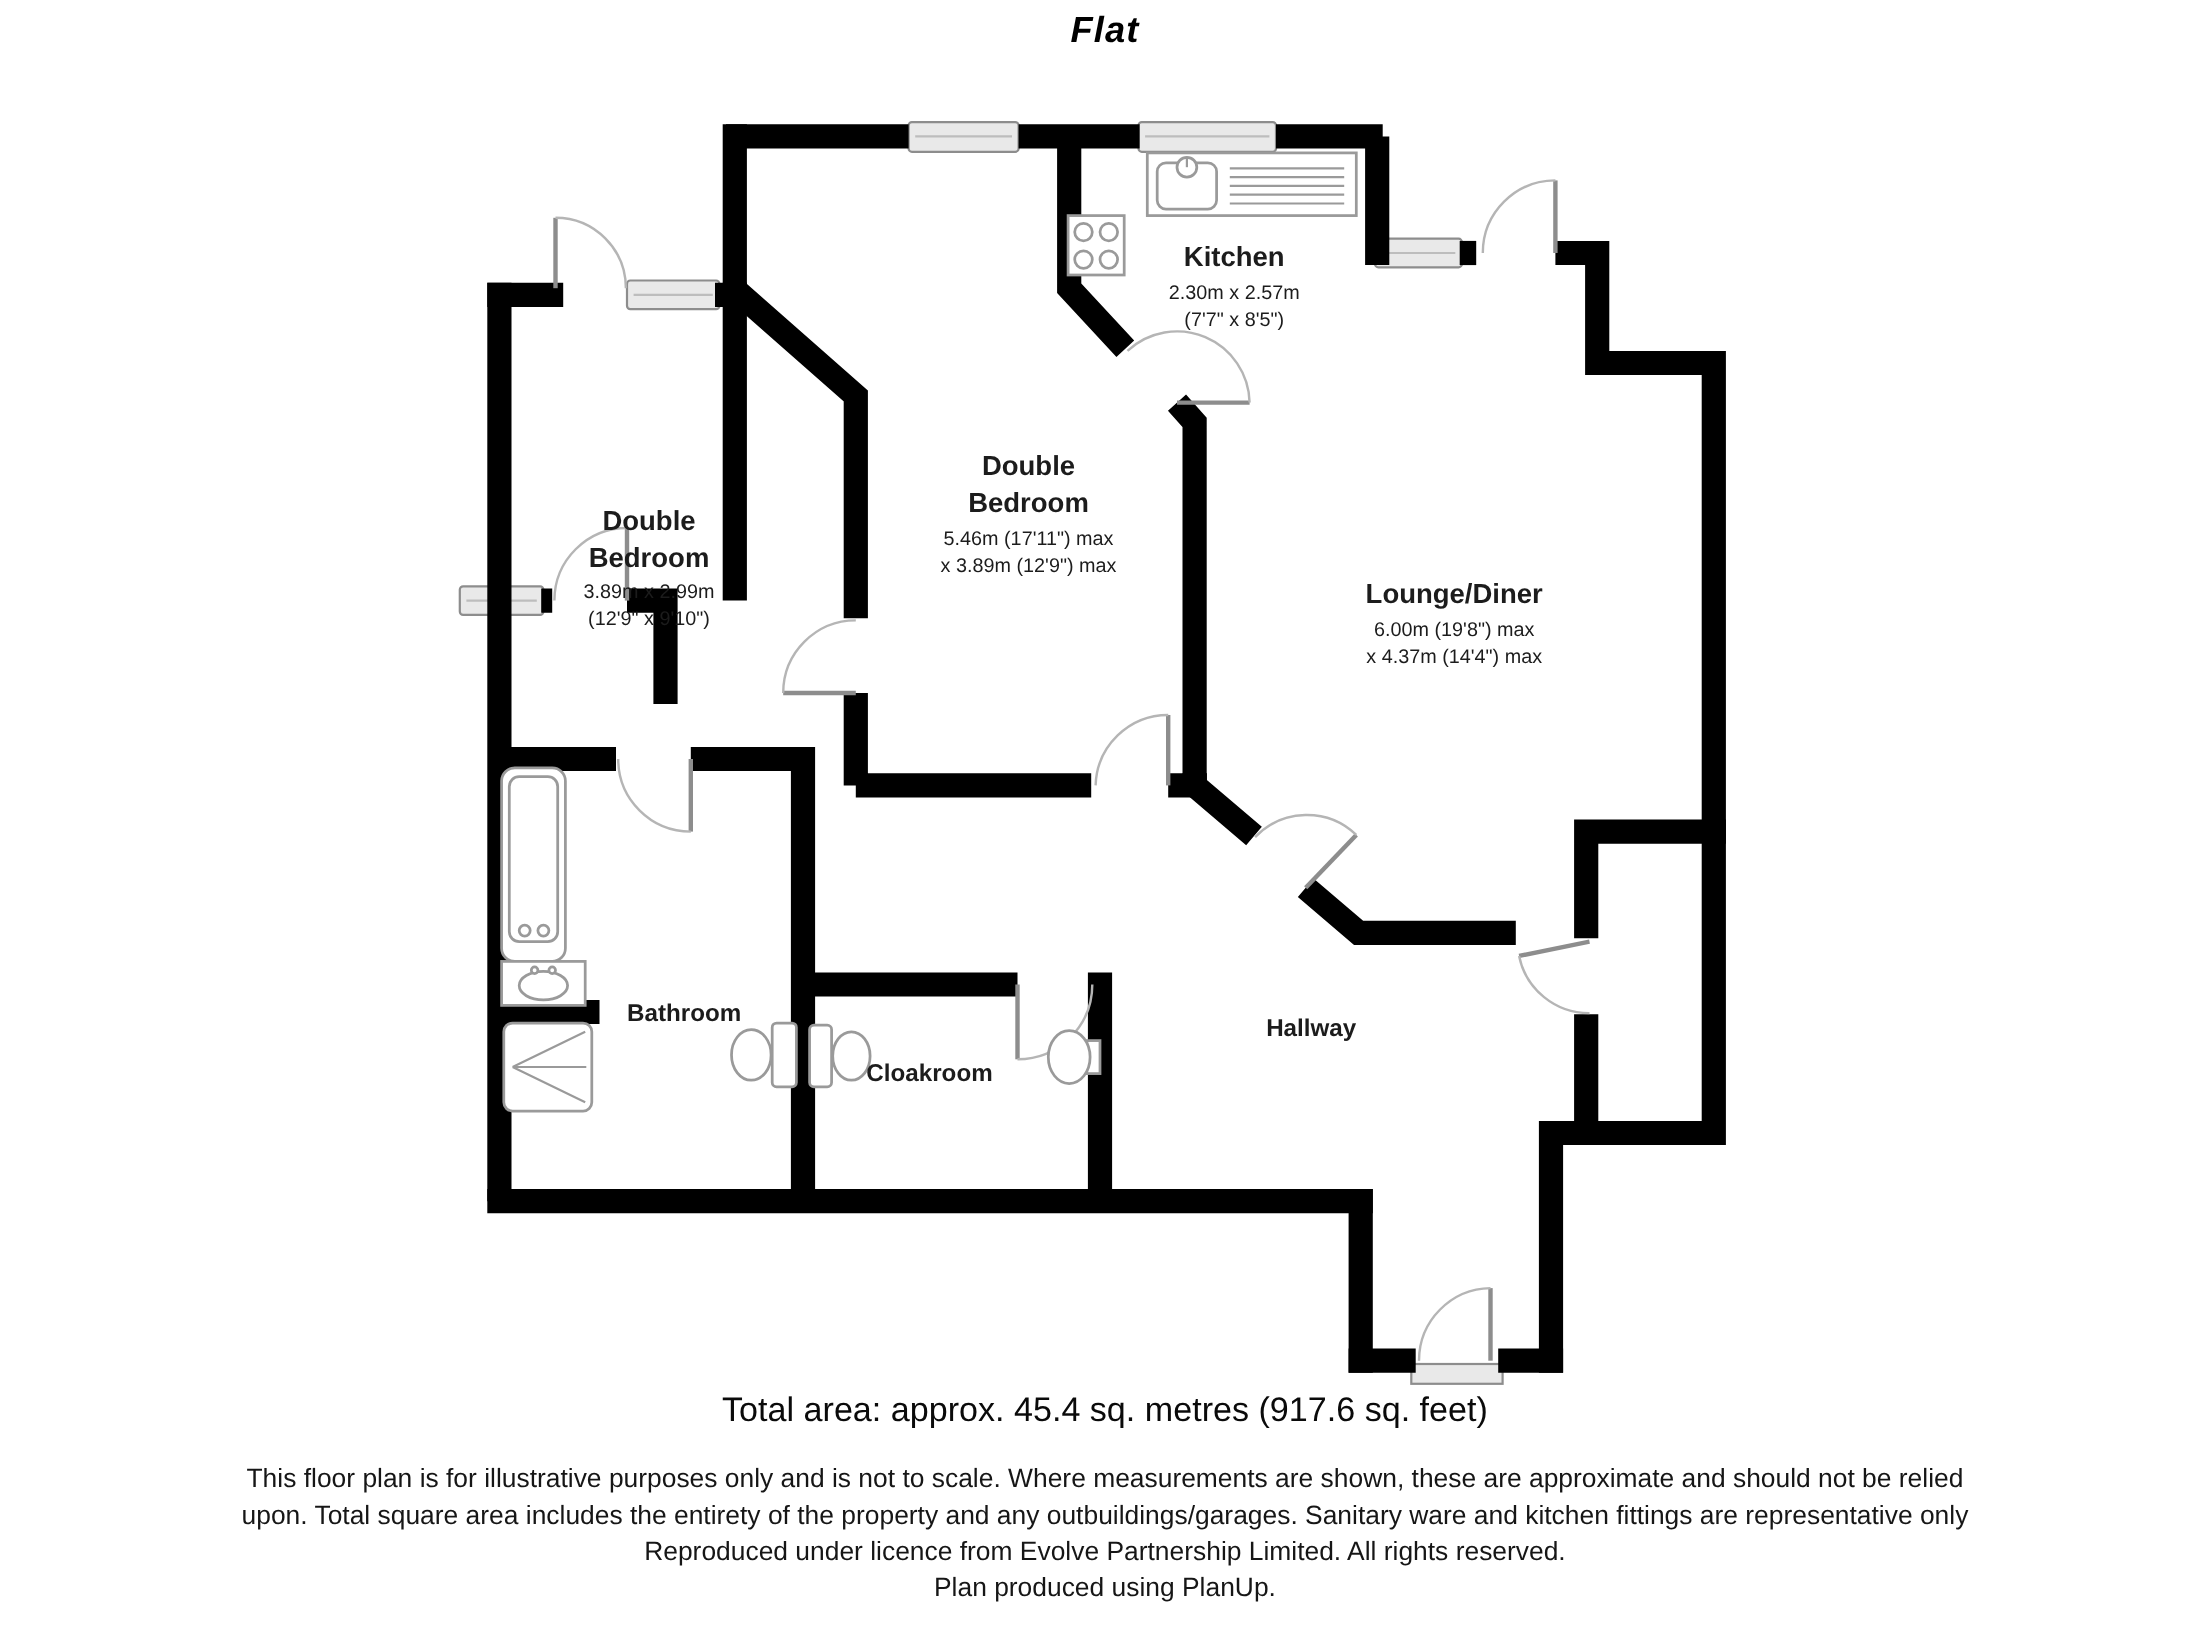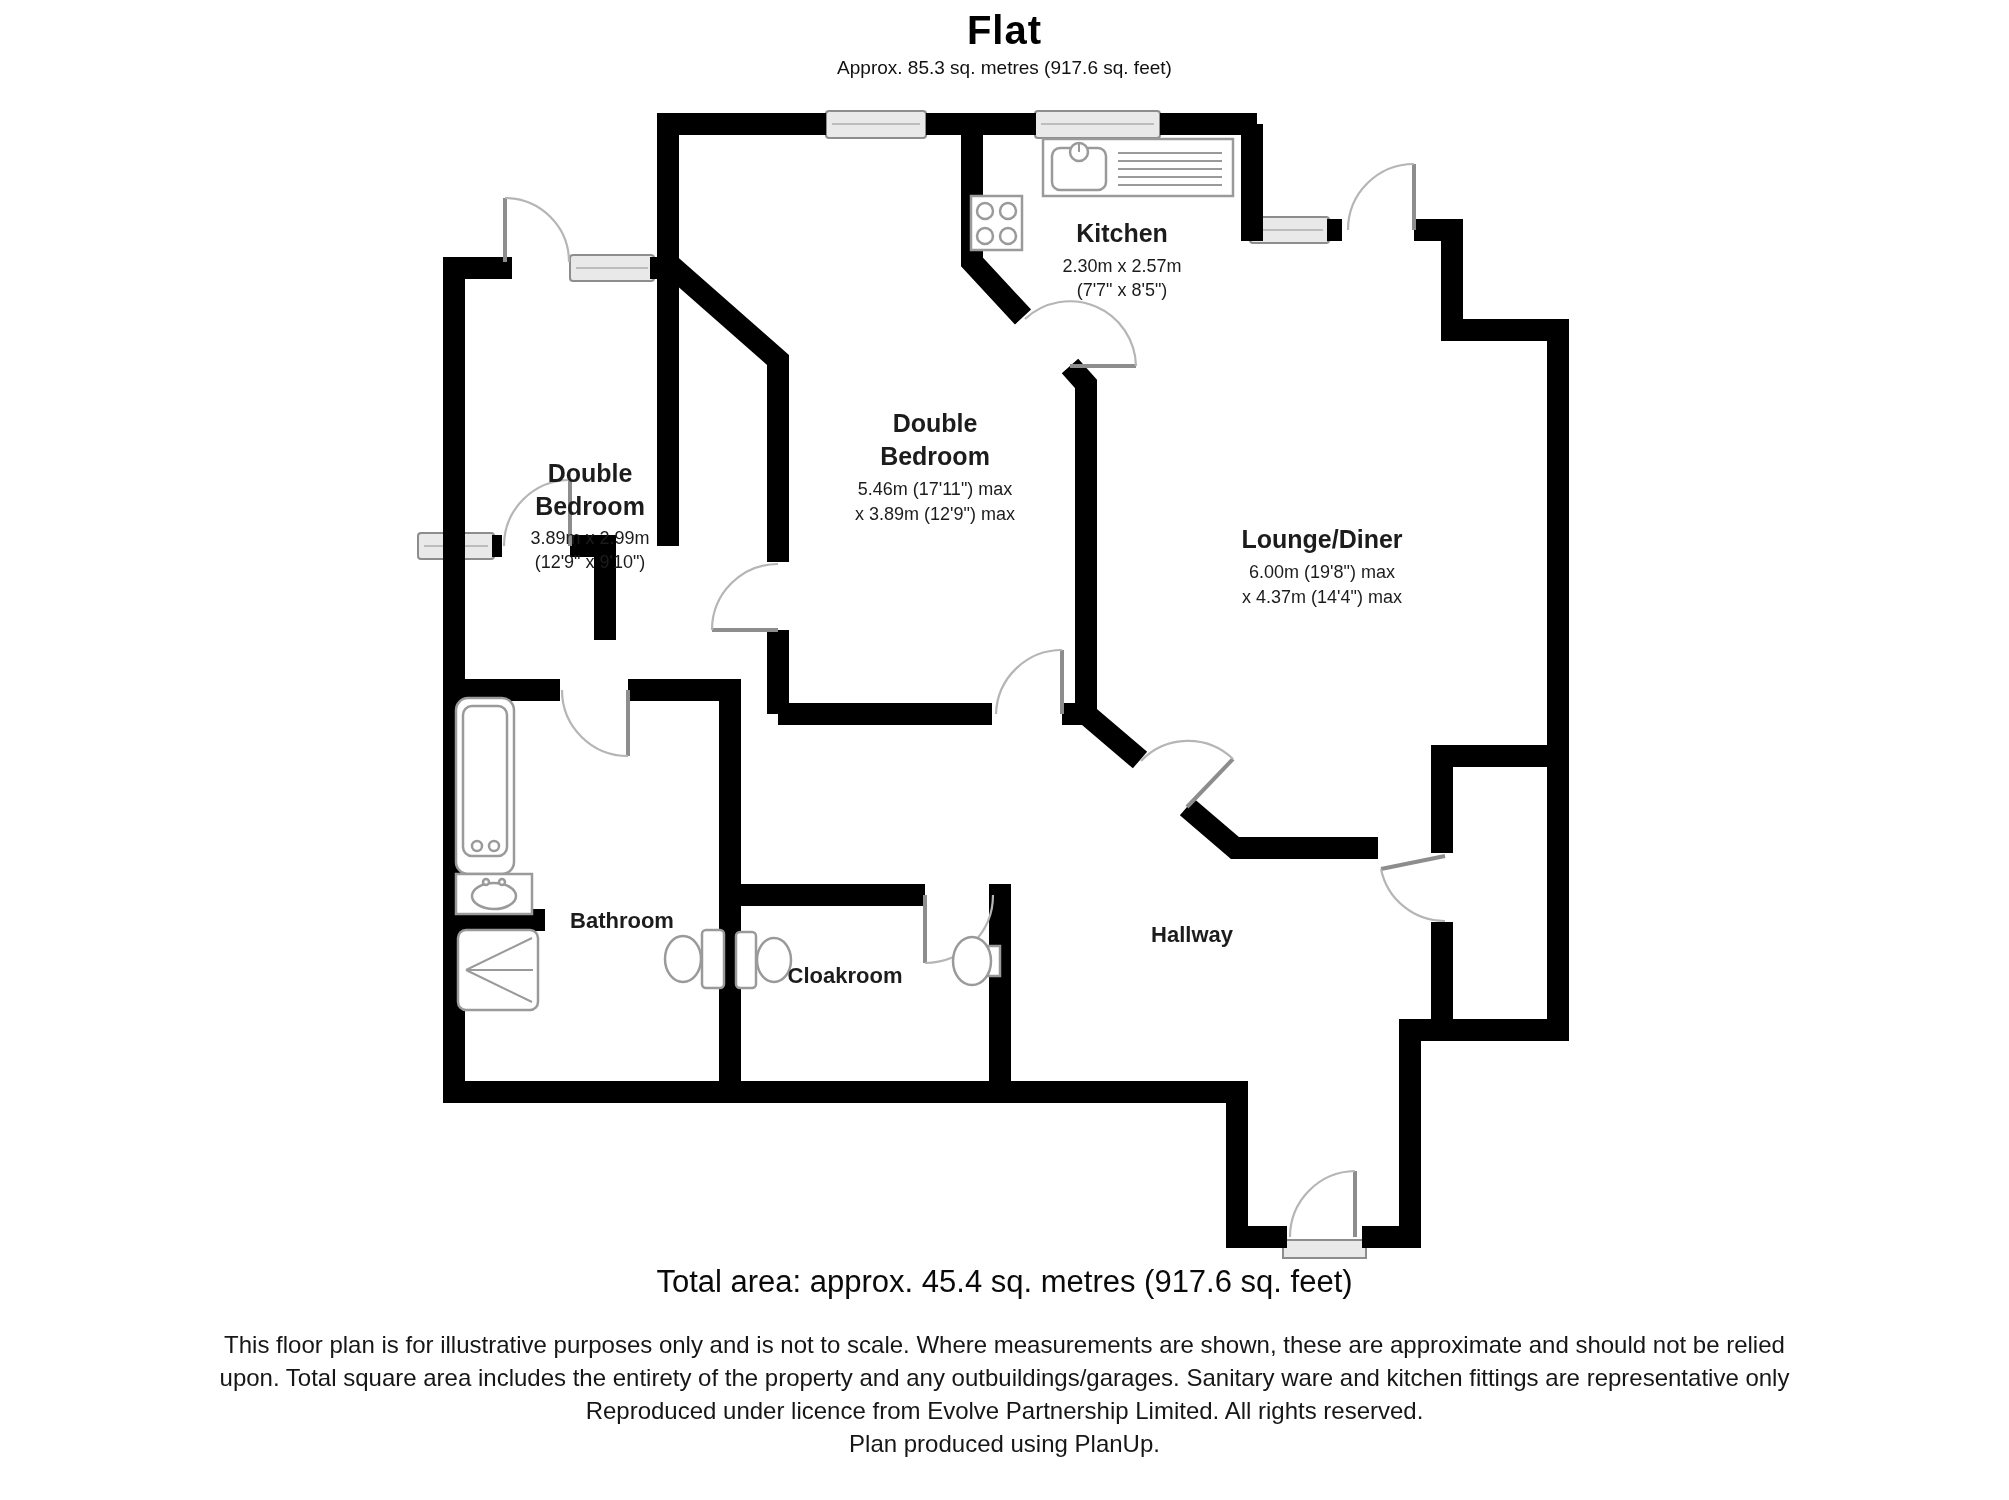--- a/index.html
+++ b/index.html
@@ -1,19 +1,19 @@
 <!DOCTYPE html>
 <html><head>
 <meta charset="utf-8">
 <style>
   html,body{margin:0;padding:0;background:#ffffff;}
   .page{position:relative;width:2009px;height:1500px;background:#ffffff;overflow:hidden;
         font-family:"Liberation Sans",sans-serif;color:#000;}
   .center-text{position:absolute;left:0;width:2009px;text-align:center;}
-  .title{top:8px;font-size:40px;font-weight:bold;letter-spacing:1px;}
+  .title{top:8px;font-size:33px;font-weight:bold;letter-spacing:1px;font-style:italic;}
   .subtitle{top:57px;font-size:19px;color:#111;}
   .total-area{top:1264px;font-size:31px;color:#0a0a0a;}
   .disclaimer{top:1328px;font-size:24px;line-height:33px;color:#161616;text-align:center;}
   .disclaimer div{white-space:nowrap;}
   svg text{font-family:"Liberation Sans",sans-serif;fill:#1c1c1c;}
   .room-name{font-size:25px;font-weight:bold;}
   .room-name-sm{font-size:22px;font-weight:bold;}
   .room-dim{font-size:18px;}
   .wall{stroke:#000;stroke-width:22;fill:none;stroke-linecap:butt;}
   .fixture{stroke:#9a9a9a;stroke-width:2.5;fill:#fff;}
@@ -22,21 +22,20 @@
   .door-leaf{stroke:#8d8d8d;stroke-width:4;fill:none;}
   .win{fill:#e9e9e9;stroke:#8d8d8d;stroke-width:2;}
   .win-line{stroke:#bdbdbd;stroke-width:2;}
 </style>
 </head>
 <body>
 
 <div class="page">
 
   <div class="center-text title">Flat</div>
-  <div class="center-text subtitle">Approx. 85.3 sq. metres (917.6 sq. feet)</div>
 
   <svg width="2009" height="1500" viewBox="0 0 2009 1500" style="position:absolute;top:0;left:0;">
 
     <g>
 
       <rect class="win" x="826" y="111" width="100" height="27" rx="3"></rect>
       <line class="win-line" x1="832" y1="124" x2="920" y2="124"></line>
 
       <rect class="win" x="1035" y="111" width="125" height="27" rx="3"></rect>
       <line class="win-line" x1="1041" y1="124" x2="1154" y2="124"></line>

